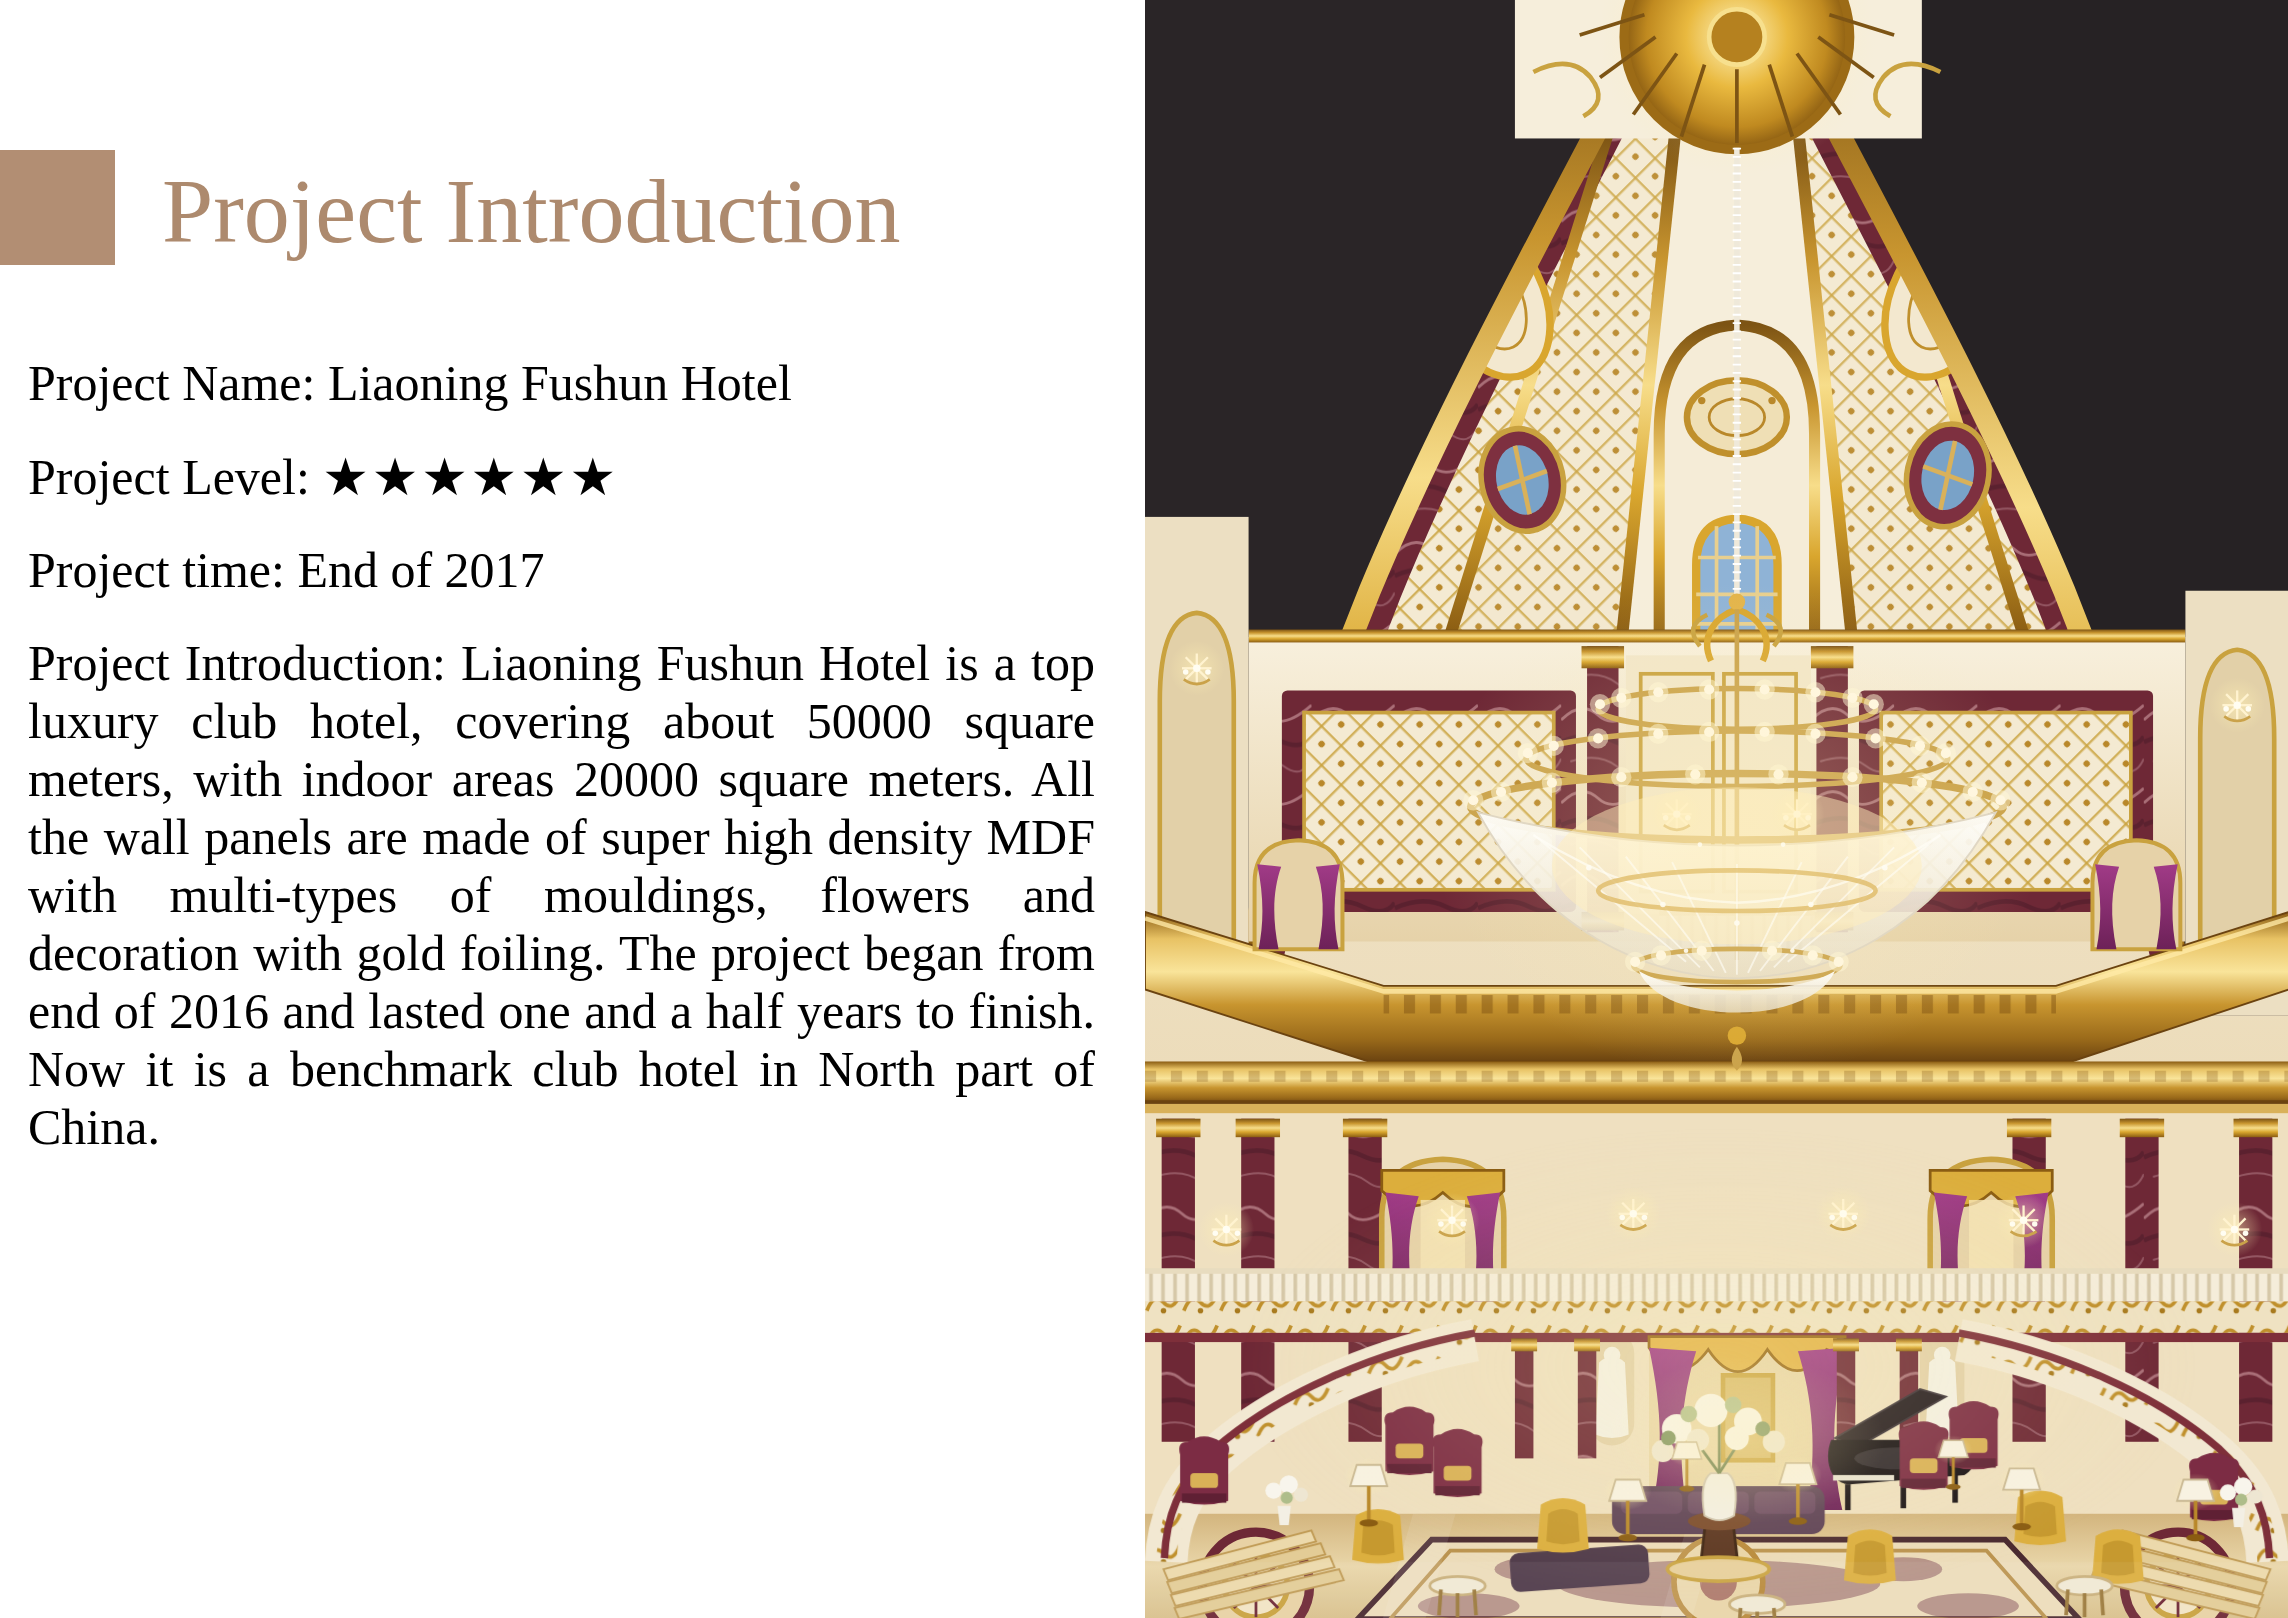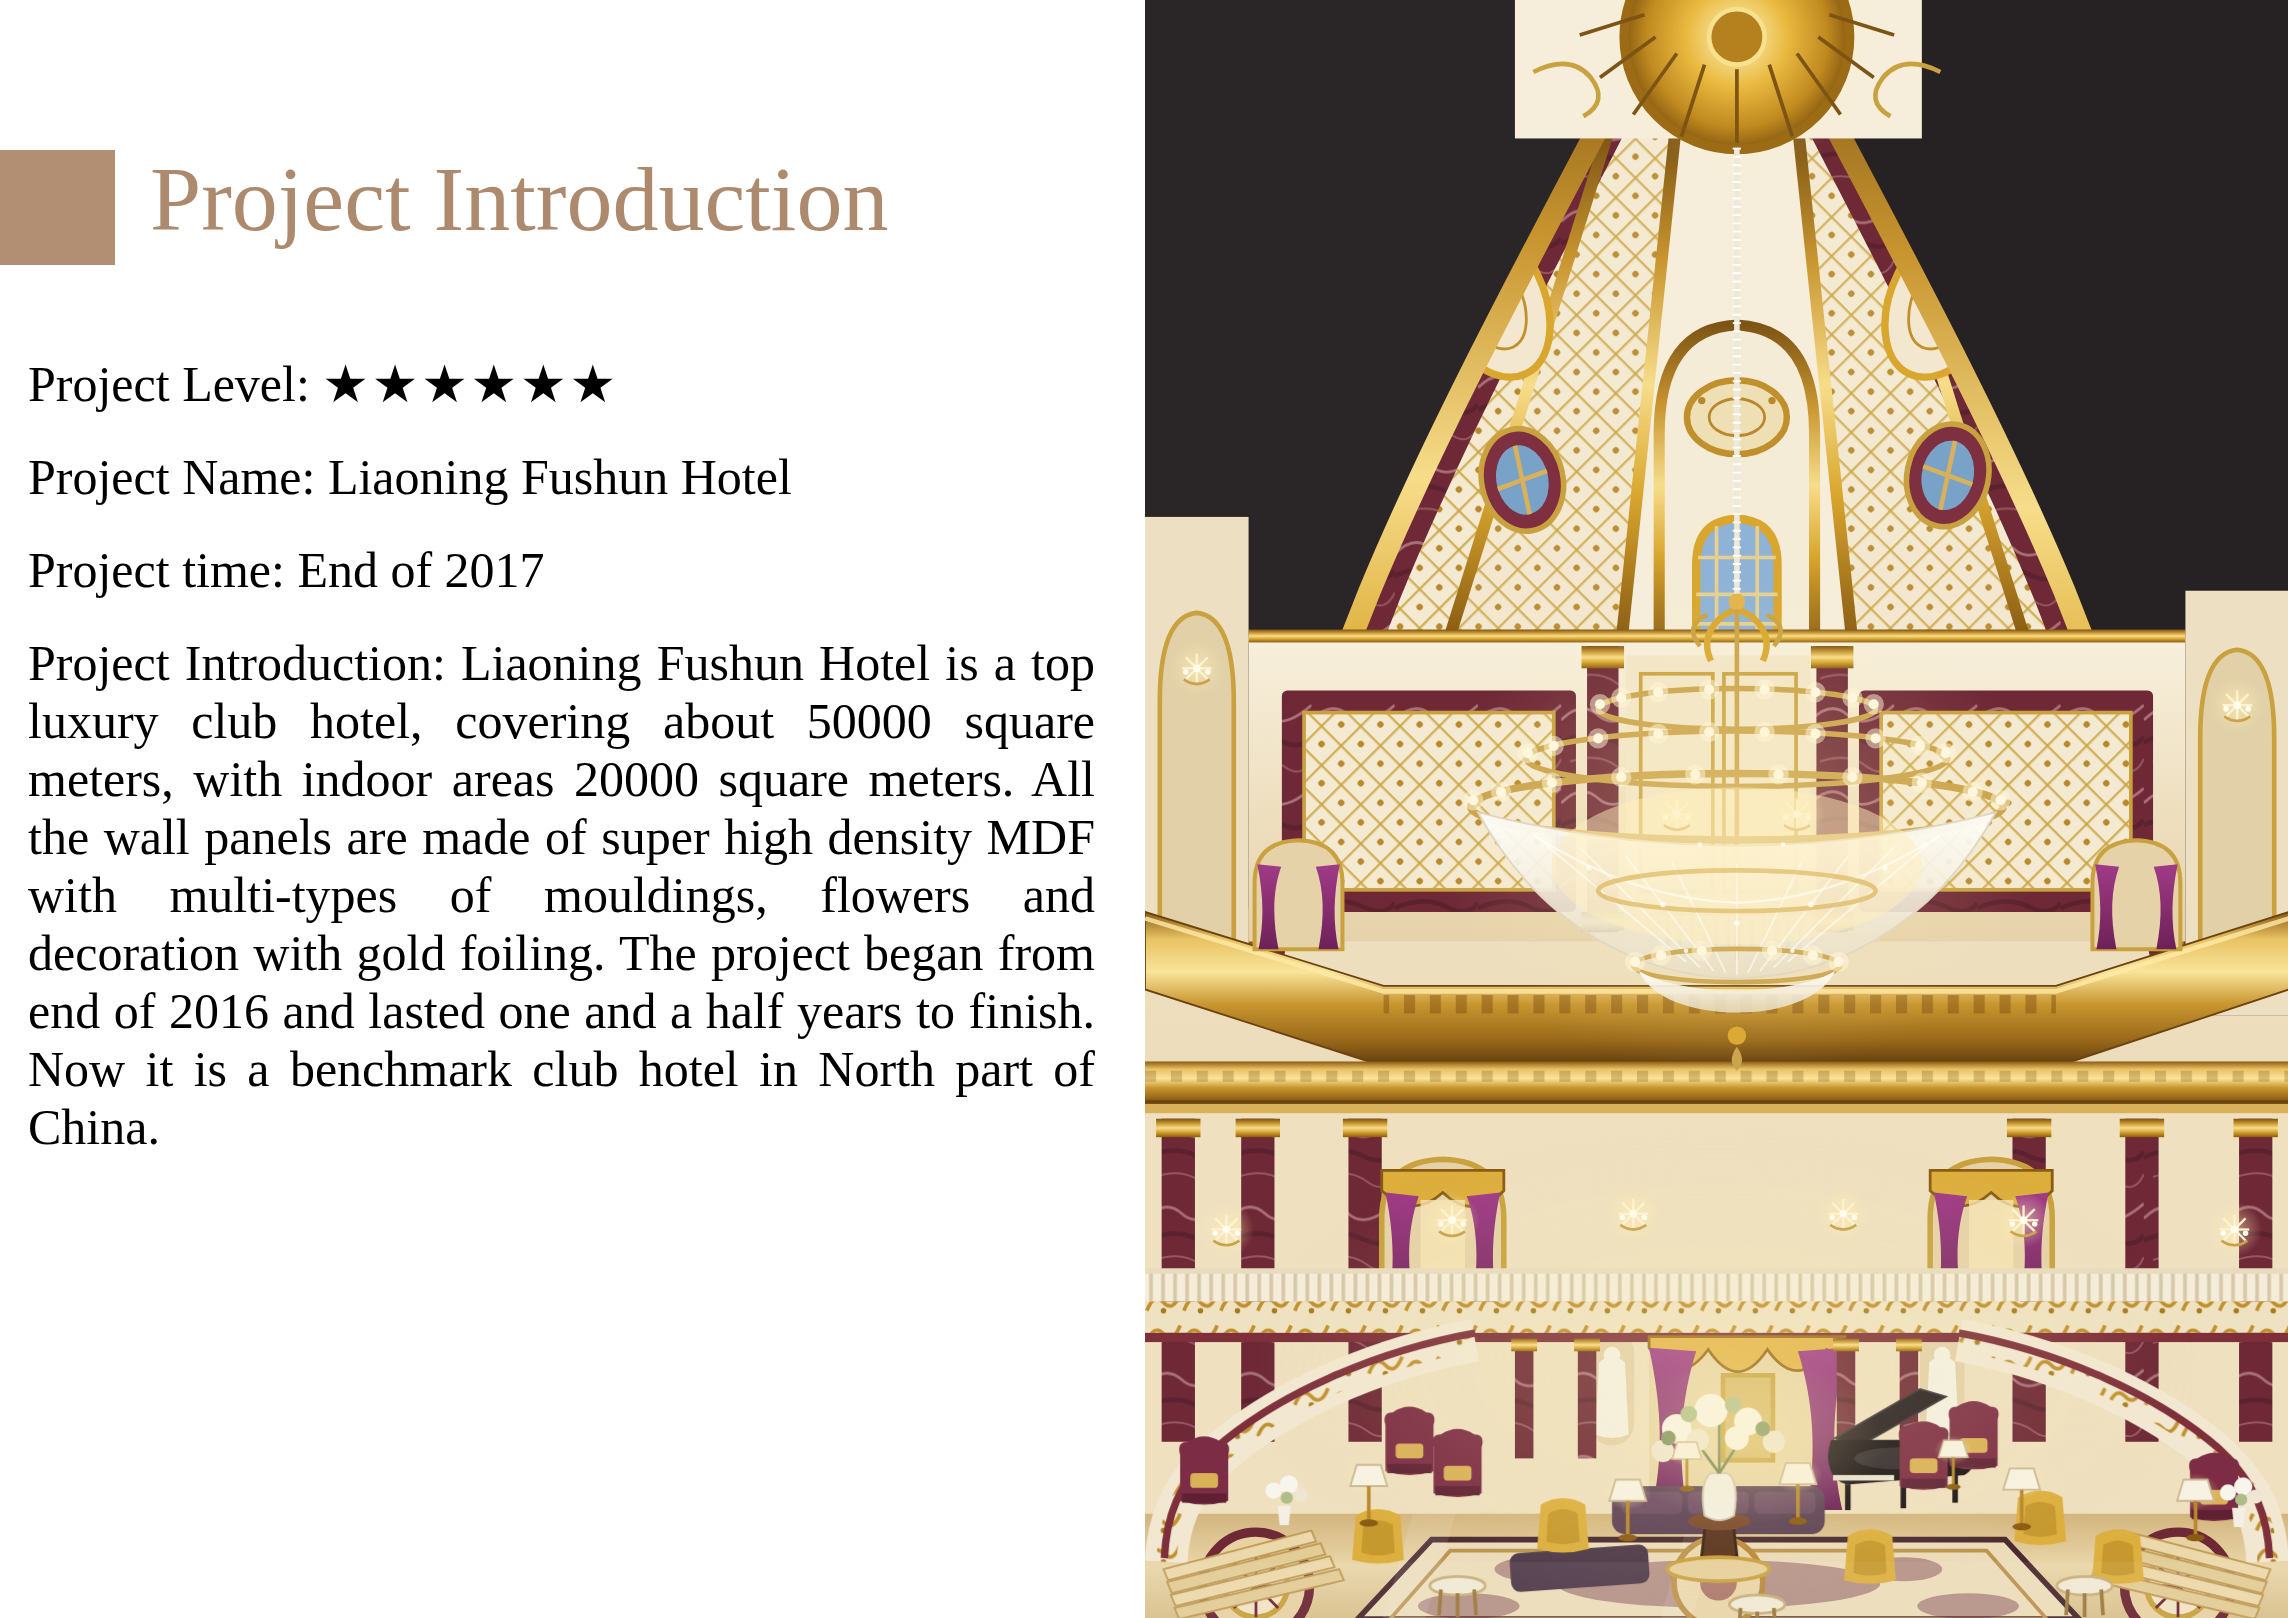--- a/index.html
+++ b/index.html
@@ -1,20 +1,20 @@
 <!DOCTYPE html>
 <html style="font-size:14.8px"><head>
 <meta charset="utf-8">
 <style>
   html,body{margin:0;padding:0;background:#ffffff;}
   .page{position:relative;width:2289px;height:1619px;background:#ffffff;overflow:hidden;
         font-family:"Liberation Serif","DejaVu Serif",serif;}
   
   .title-block{position:absolute;left:0;top:150px;width:115px;height:115px;background:#b28e73;}
-  .page-title{position:absolute;left:150px;top:153px;margin:0;font-size:92px;line-height:1;
+  .page-title{position:absolute;left:150px;top:153px;margin:12px;font-size:92px;line-height:1;
               font-weight:400;color:#ad8a6e;white-space:nowrap;}
   .info{position:absolute;left:28px;top:354px;width:1067px;}
   .info p{margin:0 0 35px 0;font-size:50px;line-height:58px;color:#000;text-align:justify;
           text-justify:inter-word;}
   .info p.tight{word-spacing:-1.8px;}
   .info p:last-child{margin-bottom:16px;}
   .stars{font-family:"DejaVu Sans",sans-serif;font-size:52px;letter-spacing:2.8px;
          position:relative;top:0.9px;color:#000;}
   
   .photo{position:absolute;left:1145px;top:0;width:1144px;height:1619px;background:#2a2527;}
@@ -22,22 +22,22 @@
 </style>
 </head>
 <body>
 
 <div class="page">
 
   <div class="title-block"></div>
   <h1 class="page-title">Project Introduction</h1>
 
   <div class="info">
+    <p>Project Name: Liaoning Fushun Hotel</p>
     <p><span>Project Level: </span><span class="stars">★★★★★★</span></p>
-    <p>Project Name: Liaoning Fushun Hotel</p>
     <p>Project time: End of 2017</p>
     <p class="tight">Project Introduction: Liaoning Fushun Hotel is a top luxury club hotel, covering about 50000 square meters, with indoor areas 20000 square meters. All the wall panels are made of super high density MDF with multi-types of mouldings, flowers and decoration with gold foiling. The project began from end of 2016 and lasted one and a half years to finish. Now it is a benchmark club hotel in North part of China.</p>
   </div>
 
   <div class="photo">
   <svg viewBox="0 0 1237 1754" preserveAspectRatio="none">
     <defs>
       <linearGradient id="gcream" x1="0" y1="0" x2="0" y2="1">
         <stop offset="0" stop-color="#f8f0dd"></stop>
             <stop offset="1" stop-color="#e6d2a9"></stop>

